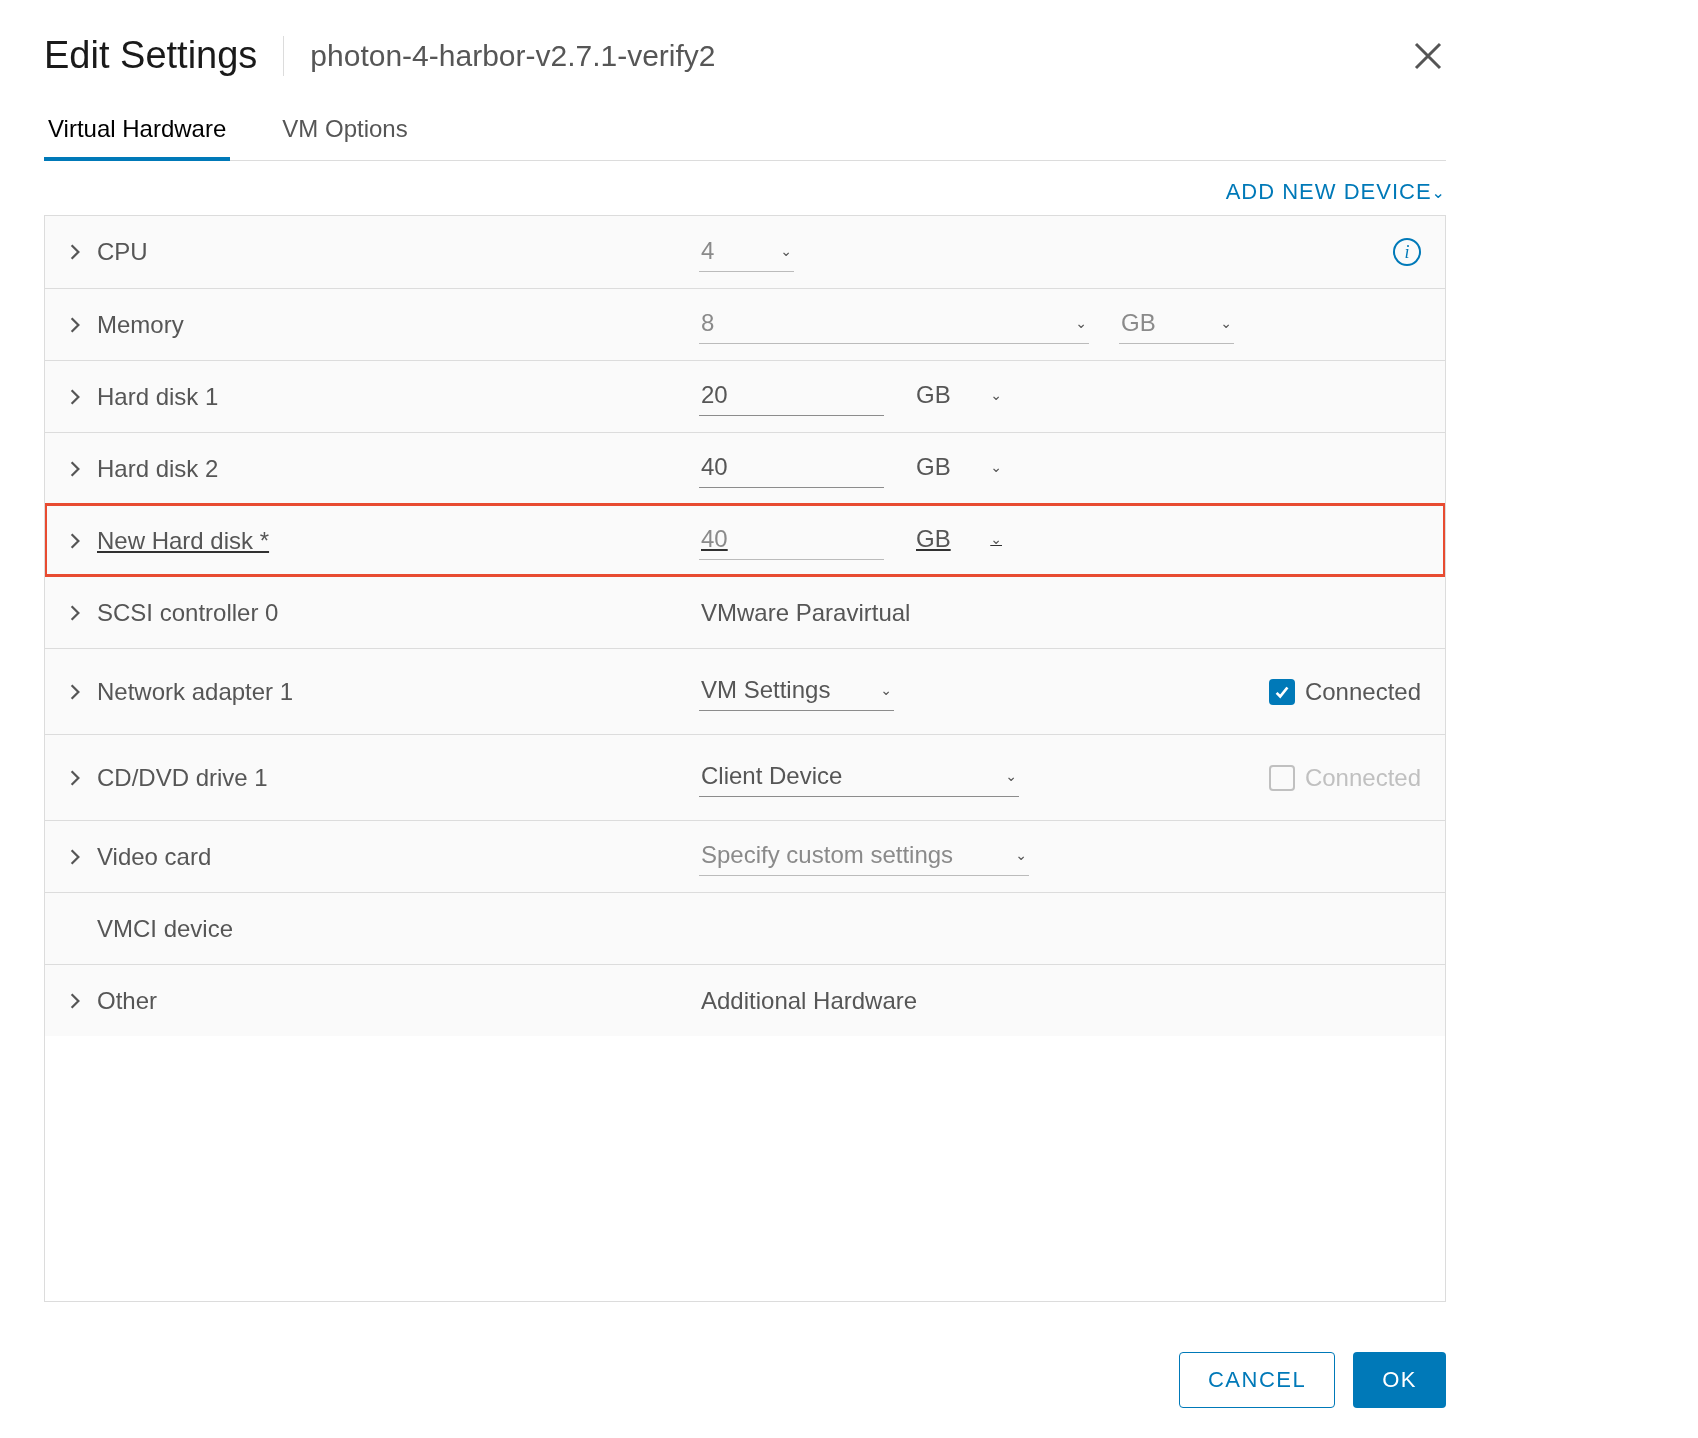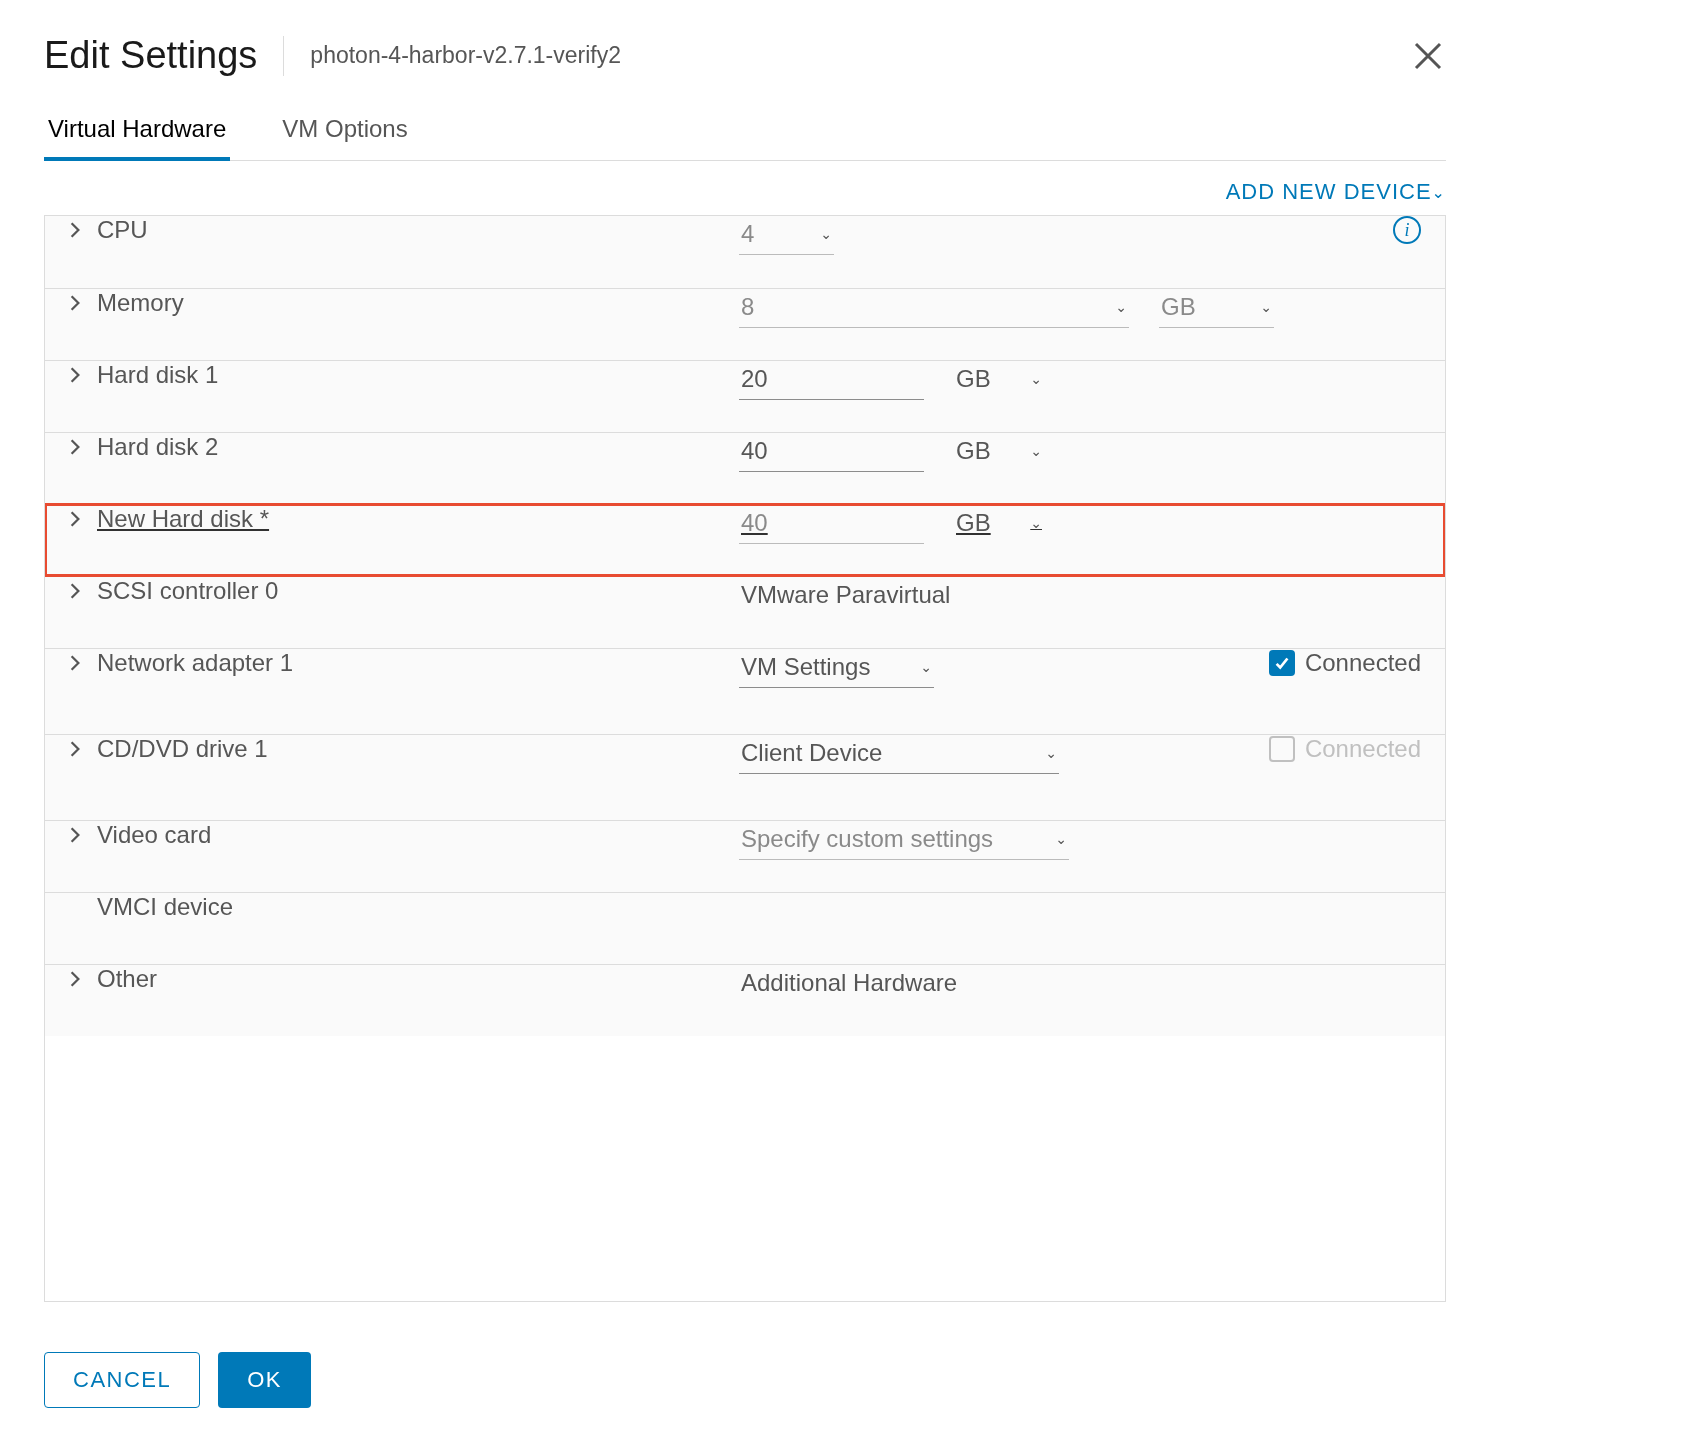--- a/index.html
+++ b/index.html
@@ -41,21 +41,21 @@
     margin: 0;
     color: #1a1a1a;
   }
   .header .divider {
     width: 1px;
     height: 40px;
     background: var(--border);
     margin: 0 26px;
   }
   .header .subtitle {
-    font-size: 23px;
+    font-size: 30px;
     color: var(--text-muted);
     font-weight: 300;
   }
   .close-x {
     position: absolute;
     right: 0;
     top: 18px;
     width: 36px;
     height: 36px;
     cursor: pointer;
@@ -93,27 +93,26 @@
     align-items: center;
   }
   .add-device .chev { font-size: 16px; }
   .grid {
     border: 1px solid var(--border);
     flex: 1 1 auto;
     overflow: auto;
   }
   .row {
     display: flex;
-    align-items: flex-start;
+    align-items: center;
     min-height: 72px;
     padding: 0 24px;
     border-top: 1px solid var(--border);
     background: var(--row-alt);
     position: relative;
-    gap: 40px;
   }
   .row:first-child { border-top: none; }
   .row.highlight {
     outline: 3px solid var(--highlight);
     outline-offset: -2px;
     z-index: 2;
     text-decoration: underline;
   }
   .col-label {
     width: 630px;
@@ -196,20 +195,21 @@
     height: 28px;
     display: inline-flex;
     align-items: center;
     justify-content: center;
     font-family: Georgia, serif;
     font-size: 18px;
     font-style: italic;
   }
   .footer {
     display: flex;
+    justify-content: flex-end;
     gap: 18px;
     padding-top: 50px;
   }
   .btn {
     padding: 14px 28px;
     font-size: 22px;
     letter-spacing: 1.5px;
     border-radius: 4px;
     cursor: pointer;
     border: 1px solid transparent;

